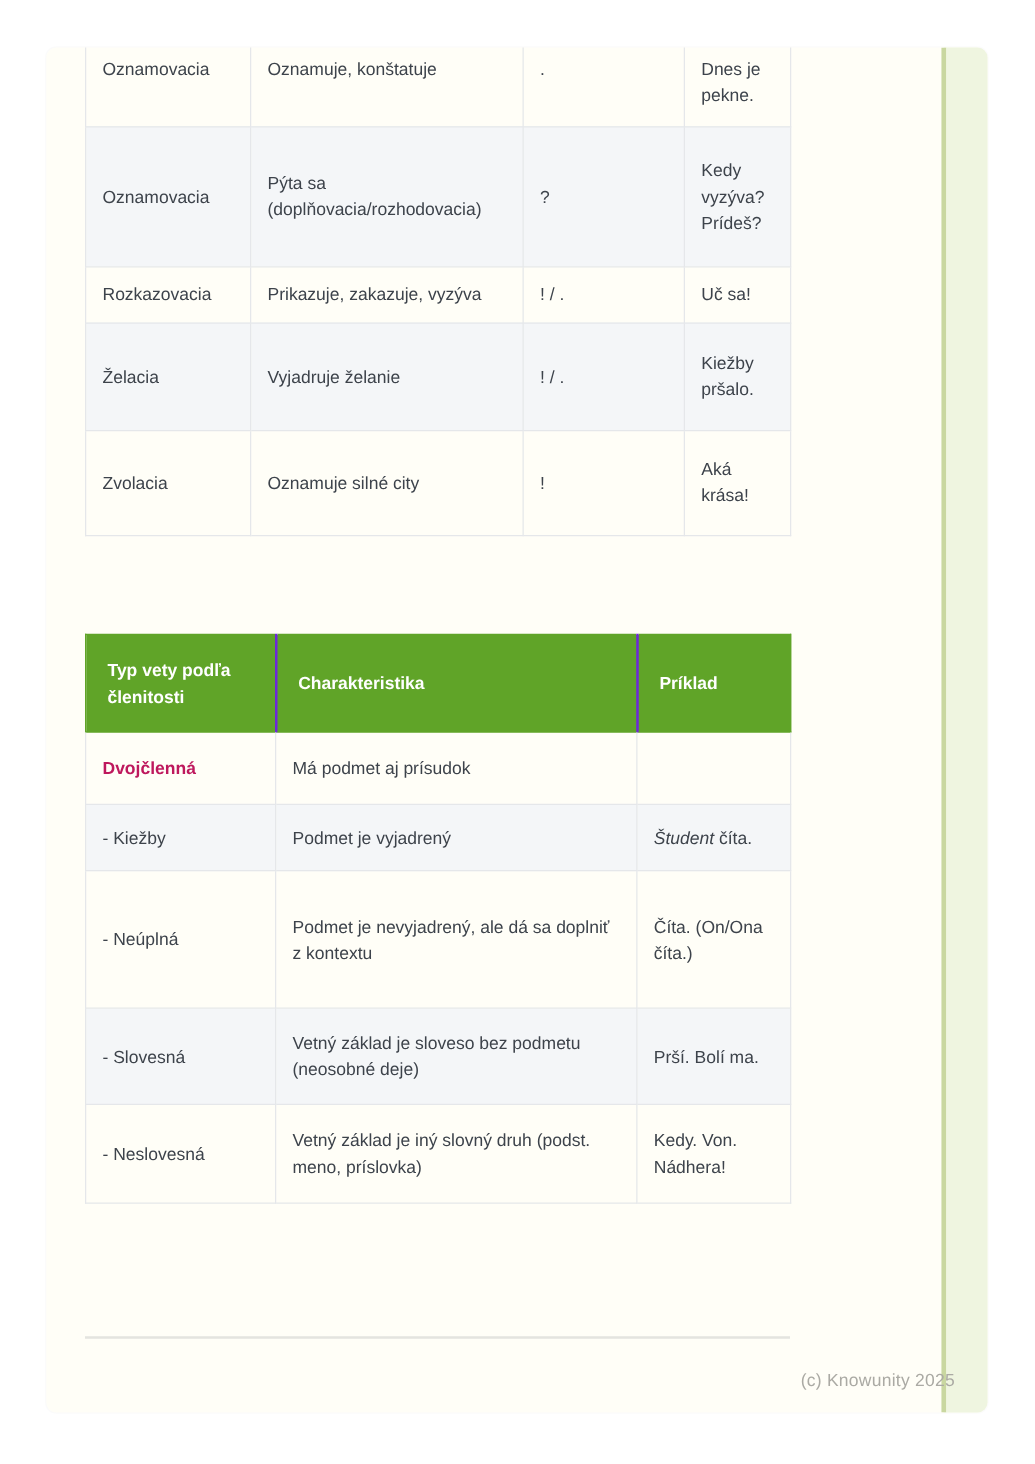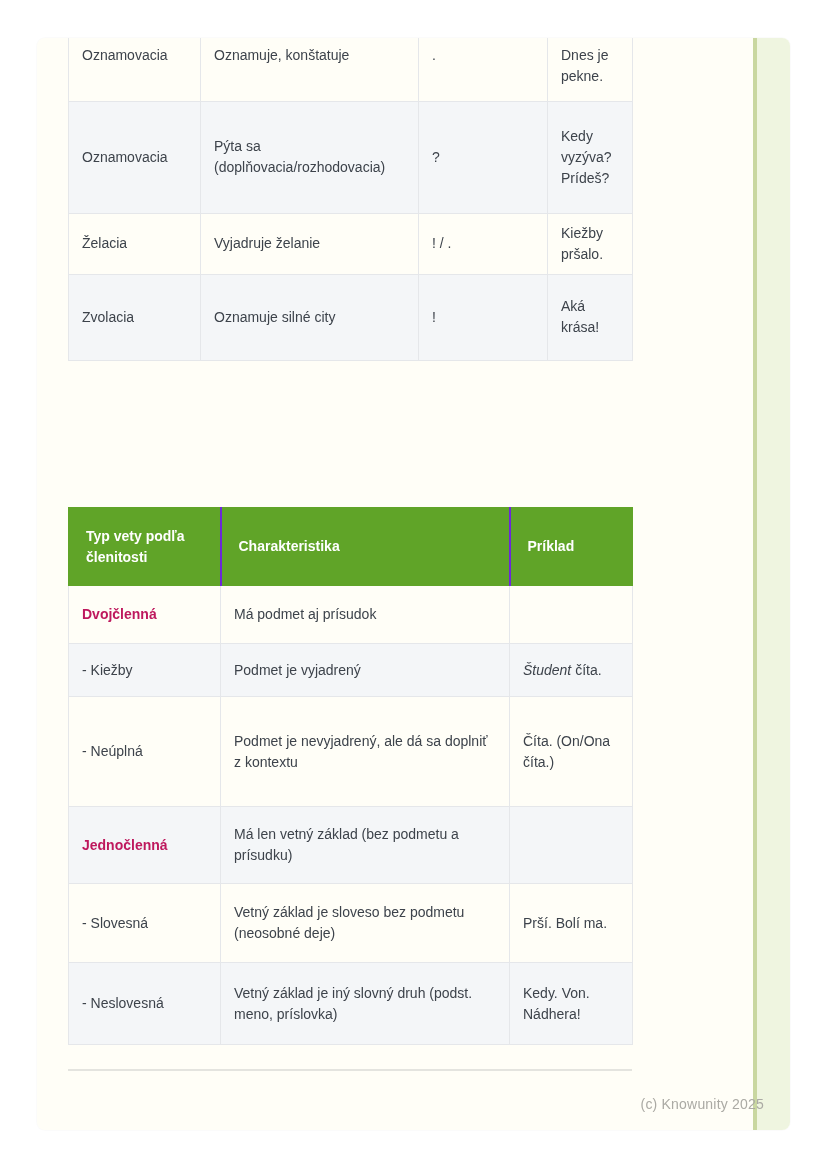--- a/index.html
+++ b/index.html
@@ -87,20 +87,26 @@
             <td>.</td>
             <td>Dnes je pekne.</td>
           </tr>
           <tr>
             <td>Oznamovacia</td>
             <td>Pýta sa (doplňovacia/rozhodovacia)</td>
             <td>?</td>
             <td>Kedy vyzýva? Prídeš?</td>
           </tr>
           <tr>
+            <td>Rozkazovacia</td>
+            <td>Prikazuje, zakazuje, vyzýva</td>
+            <td>! / .</td>
+            <td>Uč sa!</td>
+          </tr>
+          <tr>
             <td>Želacia</td>
             <td>Vyjadruje želanie</td>
             <td>! / .</td>
             <td>Kiežby pršalo.</td>
           </tr>
           <tr>
             <td>Zvolacia</td>
             <td>Oznamuje silné city</td>
             <td>!</td>
             <td>Aká krása!</td>
@@ -131,25 +137,20 @@
             <td>- Kiežby</td>
             <td>Podmet je vyjadrený</td>
             <td><span class="it">Študent</span><span> číta.</span></td>
           </tr>
           <tr>
             <td>- Neúplná</td>
             <td>Podmet je nevyjadrený, ale dá sa doplniť z kontextu</td>
             <td>Číta. (On/Ona číta.)</td>
           </tr>
           <tr>
-            <td class="b">Jednočlenná</td>
-            <td>Má len vetný základ (bez podmetu a prísudku)</td>
-            <td></td>
-          </tr>
-          <tr>
             <td>- Slovesná</td>
             <td>Vetný základ je sloveso bez podmetu (neosobné deje)</td>
             <td>Prší. Bolí ma.</td>
           </tr>
           <tr>
             <td>- Neslovesná</td>
             <td>Vetný základ je iný slovný druh (podst. meno, príslovka)</td>
             <td>Kedy. Von. Nádhera!</td>
           </tr>
         </tbody>

